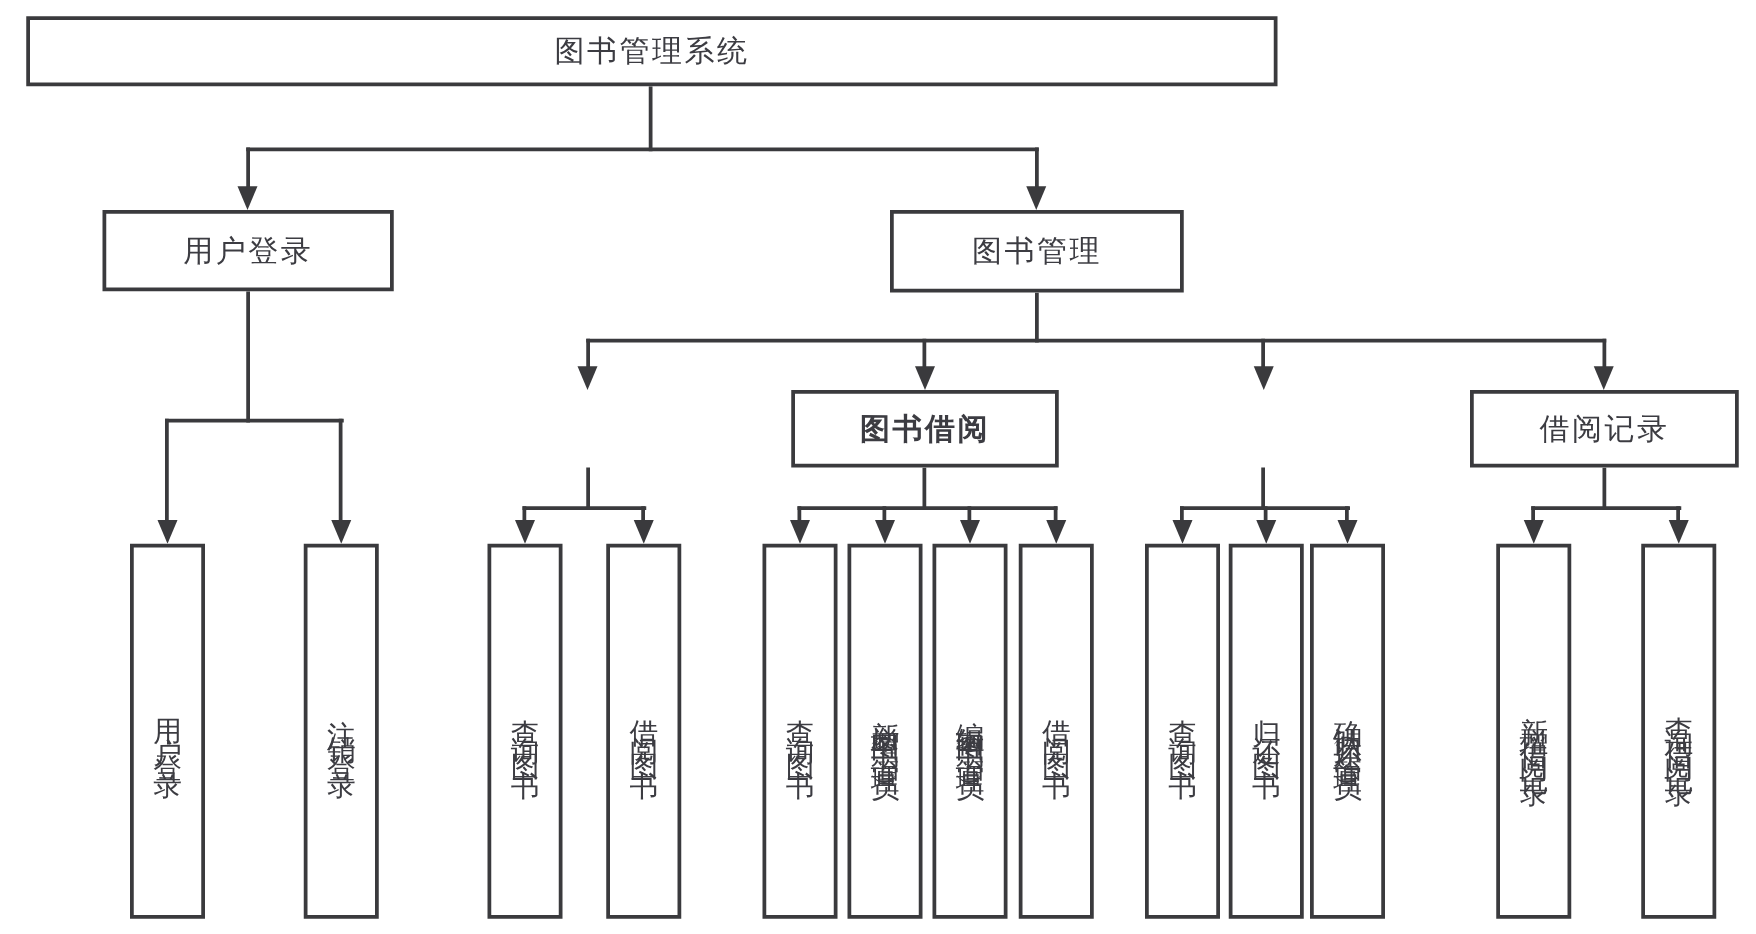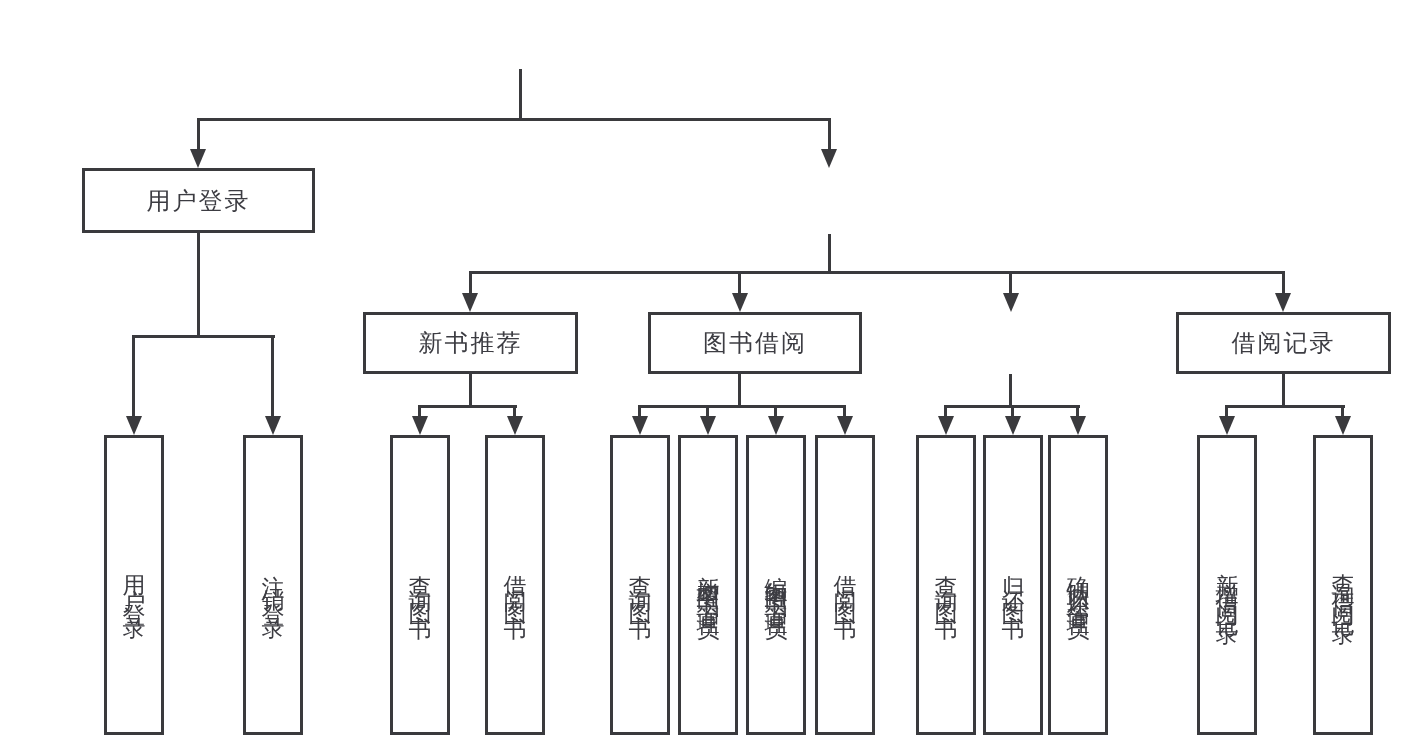--- a/index.html
+++ b/index.html
@@ -36,31 +36,34 @@
   .watermark{
     position:absolute;left:1150px;top:714px;font-size:21px;letter-spacing:1px;
     color:var(--watermark);z-index:5;white-space:nowrap;
   }
 </style>
 </head>
 <body>
 
 <div class="canvas">
 
+  <div class="node" style="left:21px;top:13px;width:1001px;height:56px;">
+    <span>图书管理系统</span>
+  </div>
 
   <div class="node" style="left:82px;top:168px;width:233px;height:65px;">
     <span>用户登录</span>
   </div>
 
-
-  <div class="node" style="left:363px;top:312px;width:215px;height:62px;">
-    <span>新书推荐</span>
+  <div class="node" style="left:712px;top:168px;width:235px;height:66px;">
+    <span>图书管理</span>
   </div>
 
-  <div class="node" style="left:648px;top:312px;width:214px;height:62px;">
+
+  <div class="node" style="left:633px;top:312px;width:214px;height:62px;font-weight:bold;">
     <span>图书借阅</span>
   </div>
 
 
   <div class="node" style="left:1176px;top:312px;width:215px;height:62px;">
     <span>借阅记录</span>
   </div>
 
   <div class="node leaf" style="left:104px;top:435px;width:60px;height:300px;">
     <span class="v-label sp-wide">用户登录</span>

